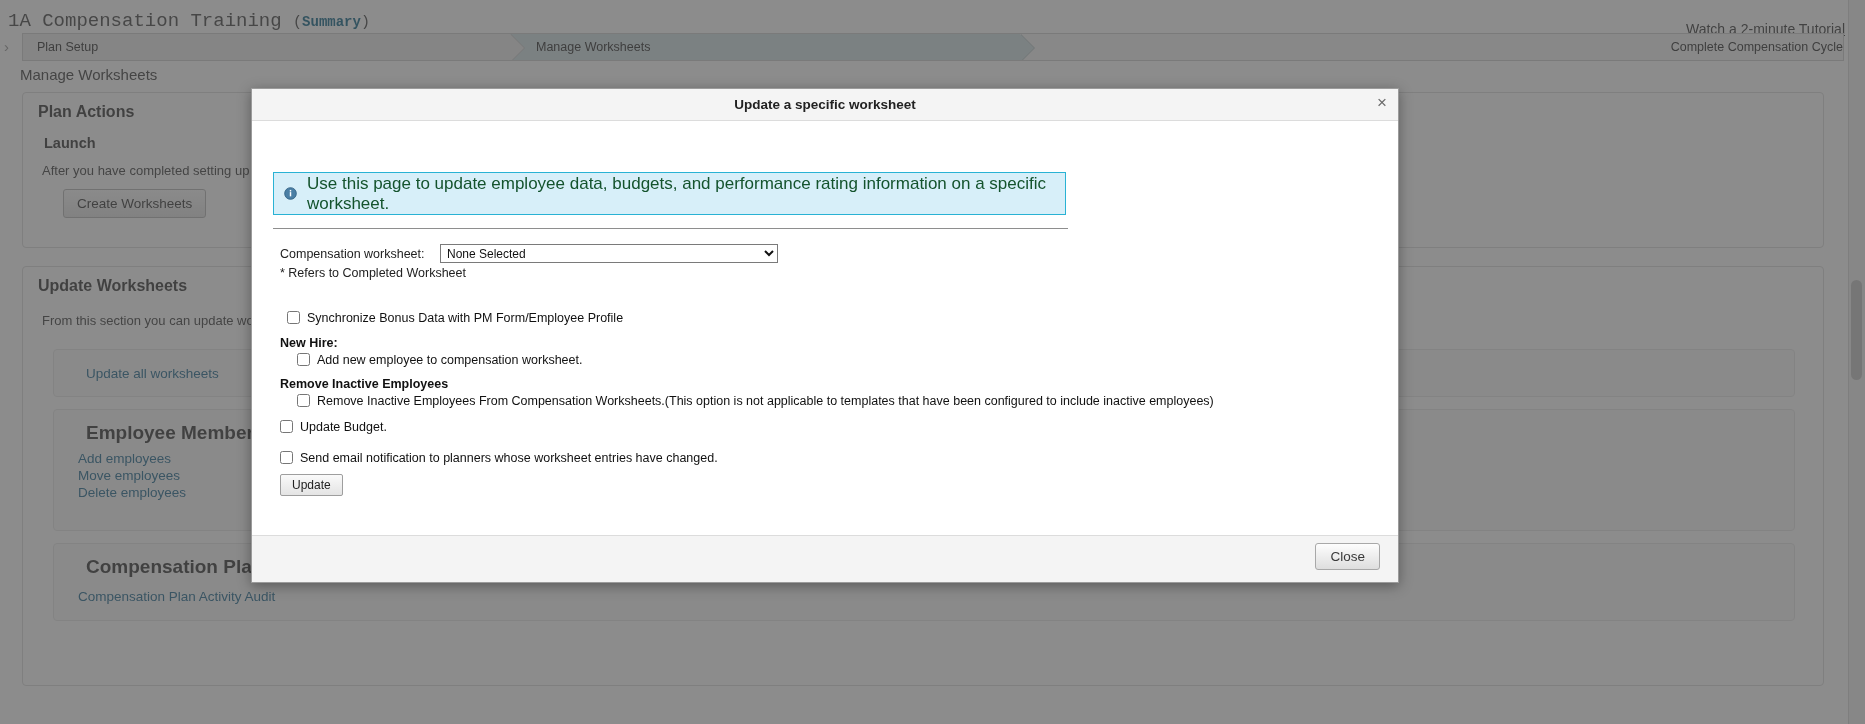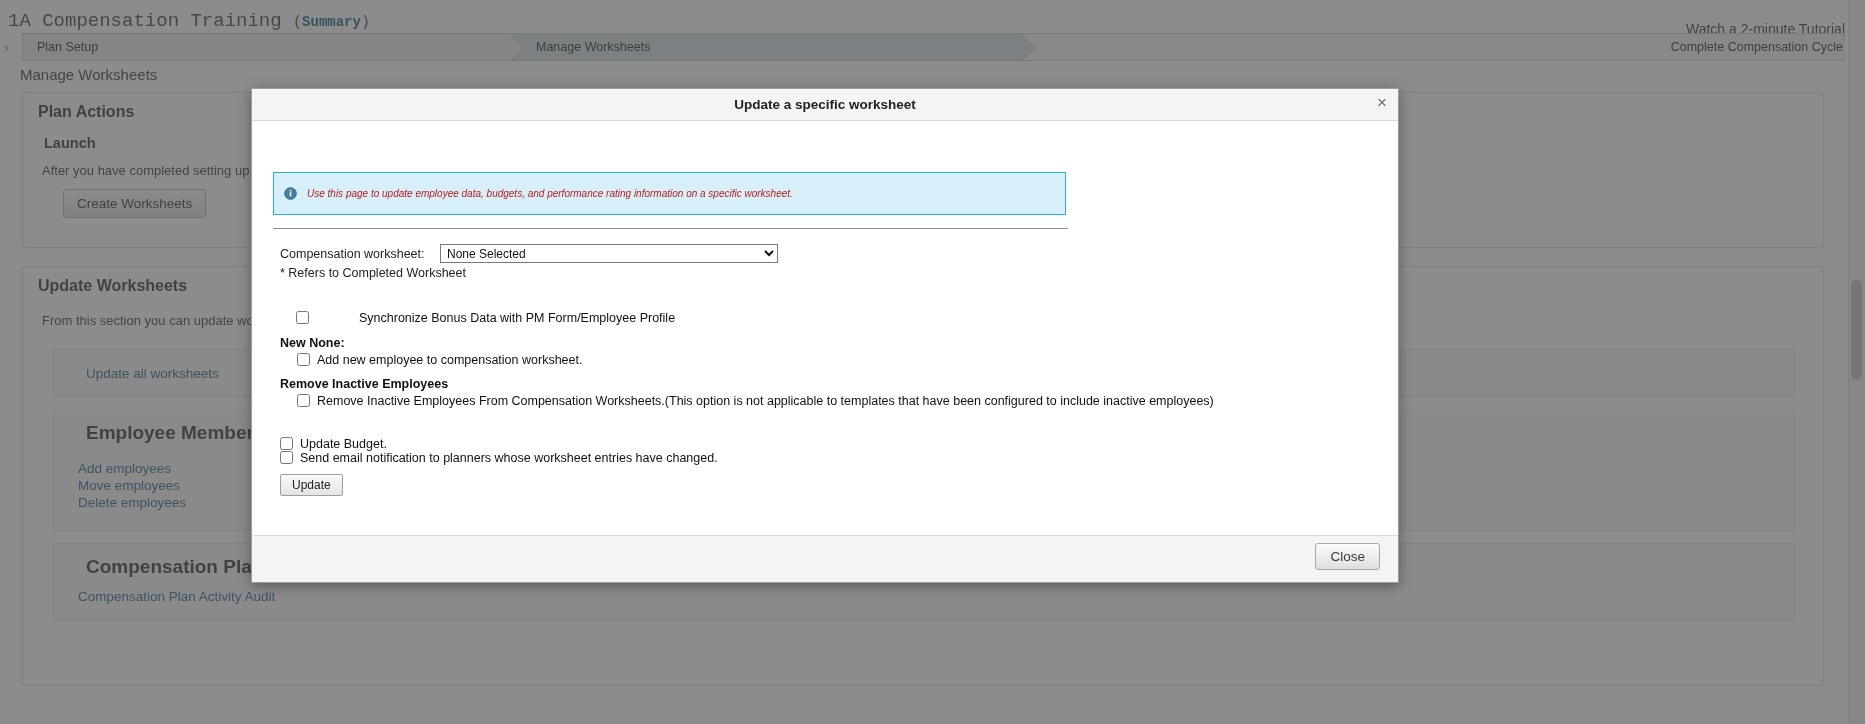--- a/index.html
+++ b/index.html
@@ -210,21 +210,21 @@
   }
   .link {
     color: #2a6f94;
     font-size: 13.5px;
     text-decoration: none;
     cursor: pointer;
     display: block;
     line-height: 17px;
   }
   #link-update-all { position: absolute; left: 32px; top: 15px; }
-  .membership-links { position: absolute; left: 24px; top: 50px; }
+  .membership-links { position: absolute; left: 24px; top: 40px; }
   #link-audit { position: absolute; left: 24px; top: 44px; }
 
   
   .page-scrollbar {
     position: absolute;
     right: 0; top: 0;
     width: 16px; height: 724px;
     background: #f1f1f1;
     border-left: 1px solid #dadada;
   }
@@ -320,23 +320,22 @@
     display: flex;
     align-items: center;
   }
   .info-icon {
     margin-left: 10px;
     margin-right: 10px;
     width: 13px; height: 13px;
     flex: 0 0 auto;
   }
   .info-banner-text {
-    font-size: 10px;
-    font-style: italic;
-    color: #b91c1c;
+    font-size: 17px;
+    color: #14532d;
   }
   .hr-divider {
     position: absolute;
     left: 21px; top: 107px;
     width: 795px;
     height: 1px;
     background: #8e8e8e;
   }
 
   
@@ -384,26 +383,26 @@
   }
   .cb-label { line-height: 14px; cursor: pointer; }
 
   .group-head {
     position: absolute;
     font-size: 12.5px;
     font-weight: bold;
     color: #111;
   }
 
-  #cb-sync       { left: 44px; top: 190px; gap: 43px; }
+  #cb-sync       { left: 35px; top: 190px; }
   #head-new-hire { left: 28px; top: 215px; }
   #cb-new-hire   { left: 45px; top: 232px; }
   #head-remove   { left: 28px; top: 256px; }
   #cb-remove     { left: 45px; top: 273px; }
-  #cb-budget     { left: 28px; top: 316px; }
+  #cb-budget     { left: 28px; top: 299px; }
   #cb-email      { left: 28px; top: 330px; }
 
   .btn-update {
     position: absolute;
     left: 28px; top: 353px;
     padding: 3px 11px;
     font-size: 12px;
     color: #222;
     background: linear-gradient(#fafafa, #e4e4e4);
     border: 1px solid #9e9e9e;
@@ -507,21 +506,21 @@
       </select>
     </div>
 
     <div class="footnote">* Refers to Completed Worksheet</div>
 
     <div class="cb-row" id="cb-sync">
       <input type="checkbox" style="">
       <span class="cb-label">Synchronize Bonus Data with PM Form/Employee Profile</span>
     </div>
 
-    <div class="group-head" id="head-new-hire">New None:</div>
+    <div class="group-head" id="head-new-hire">New Hire:</div>
 
     <div class="cb-row" id="cb-new-hire">
       <input type="checkbox" style="">
       <span class="cb-label">Add new employee to compensation worksheet.</span>
     </div>
 
     <div class="group-head" id="head-remove">Remove Inactive Employees</div>
 
     <div class="cb-row" id="cb-remove">
       <input type="checkbox" style="">

